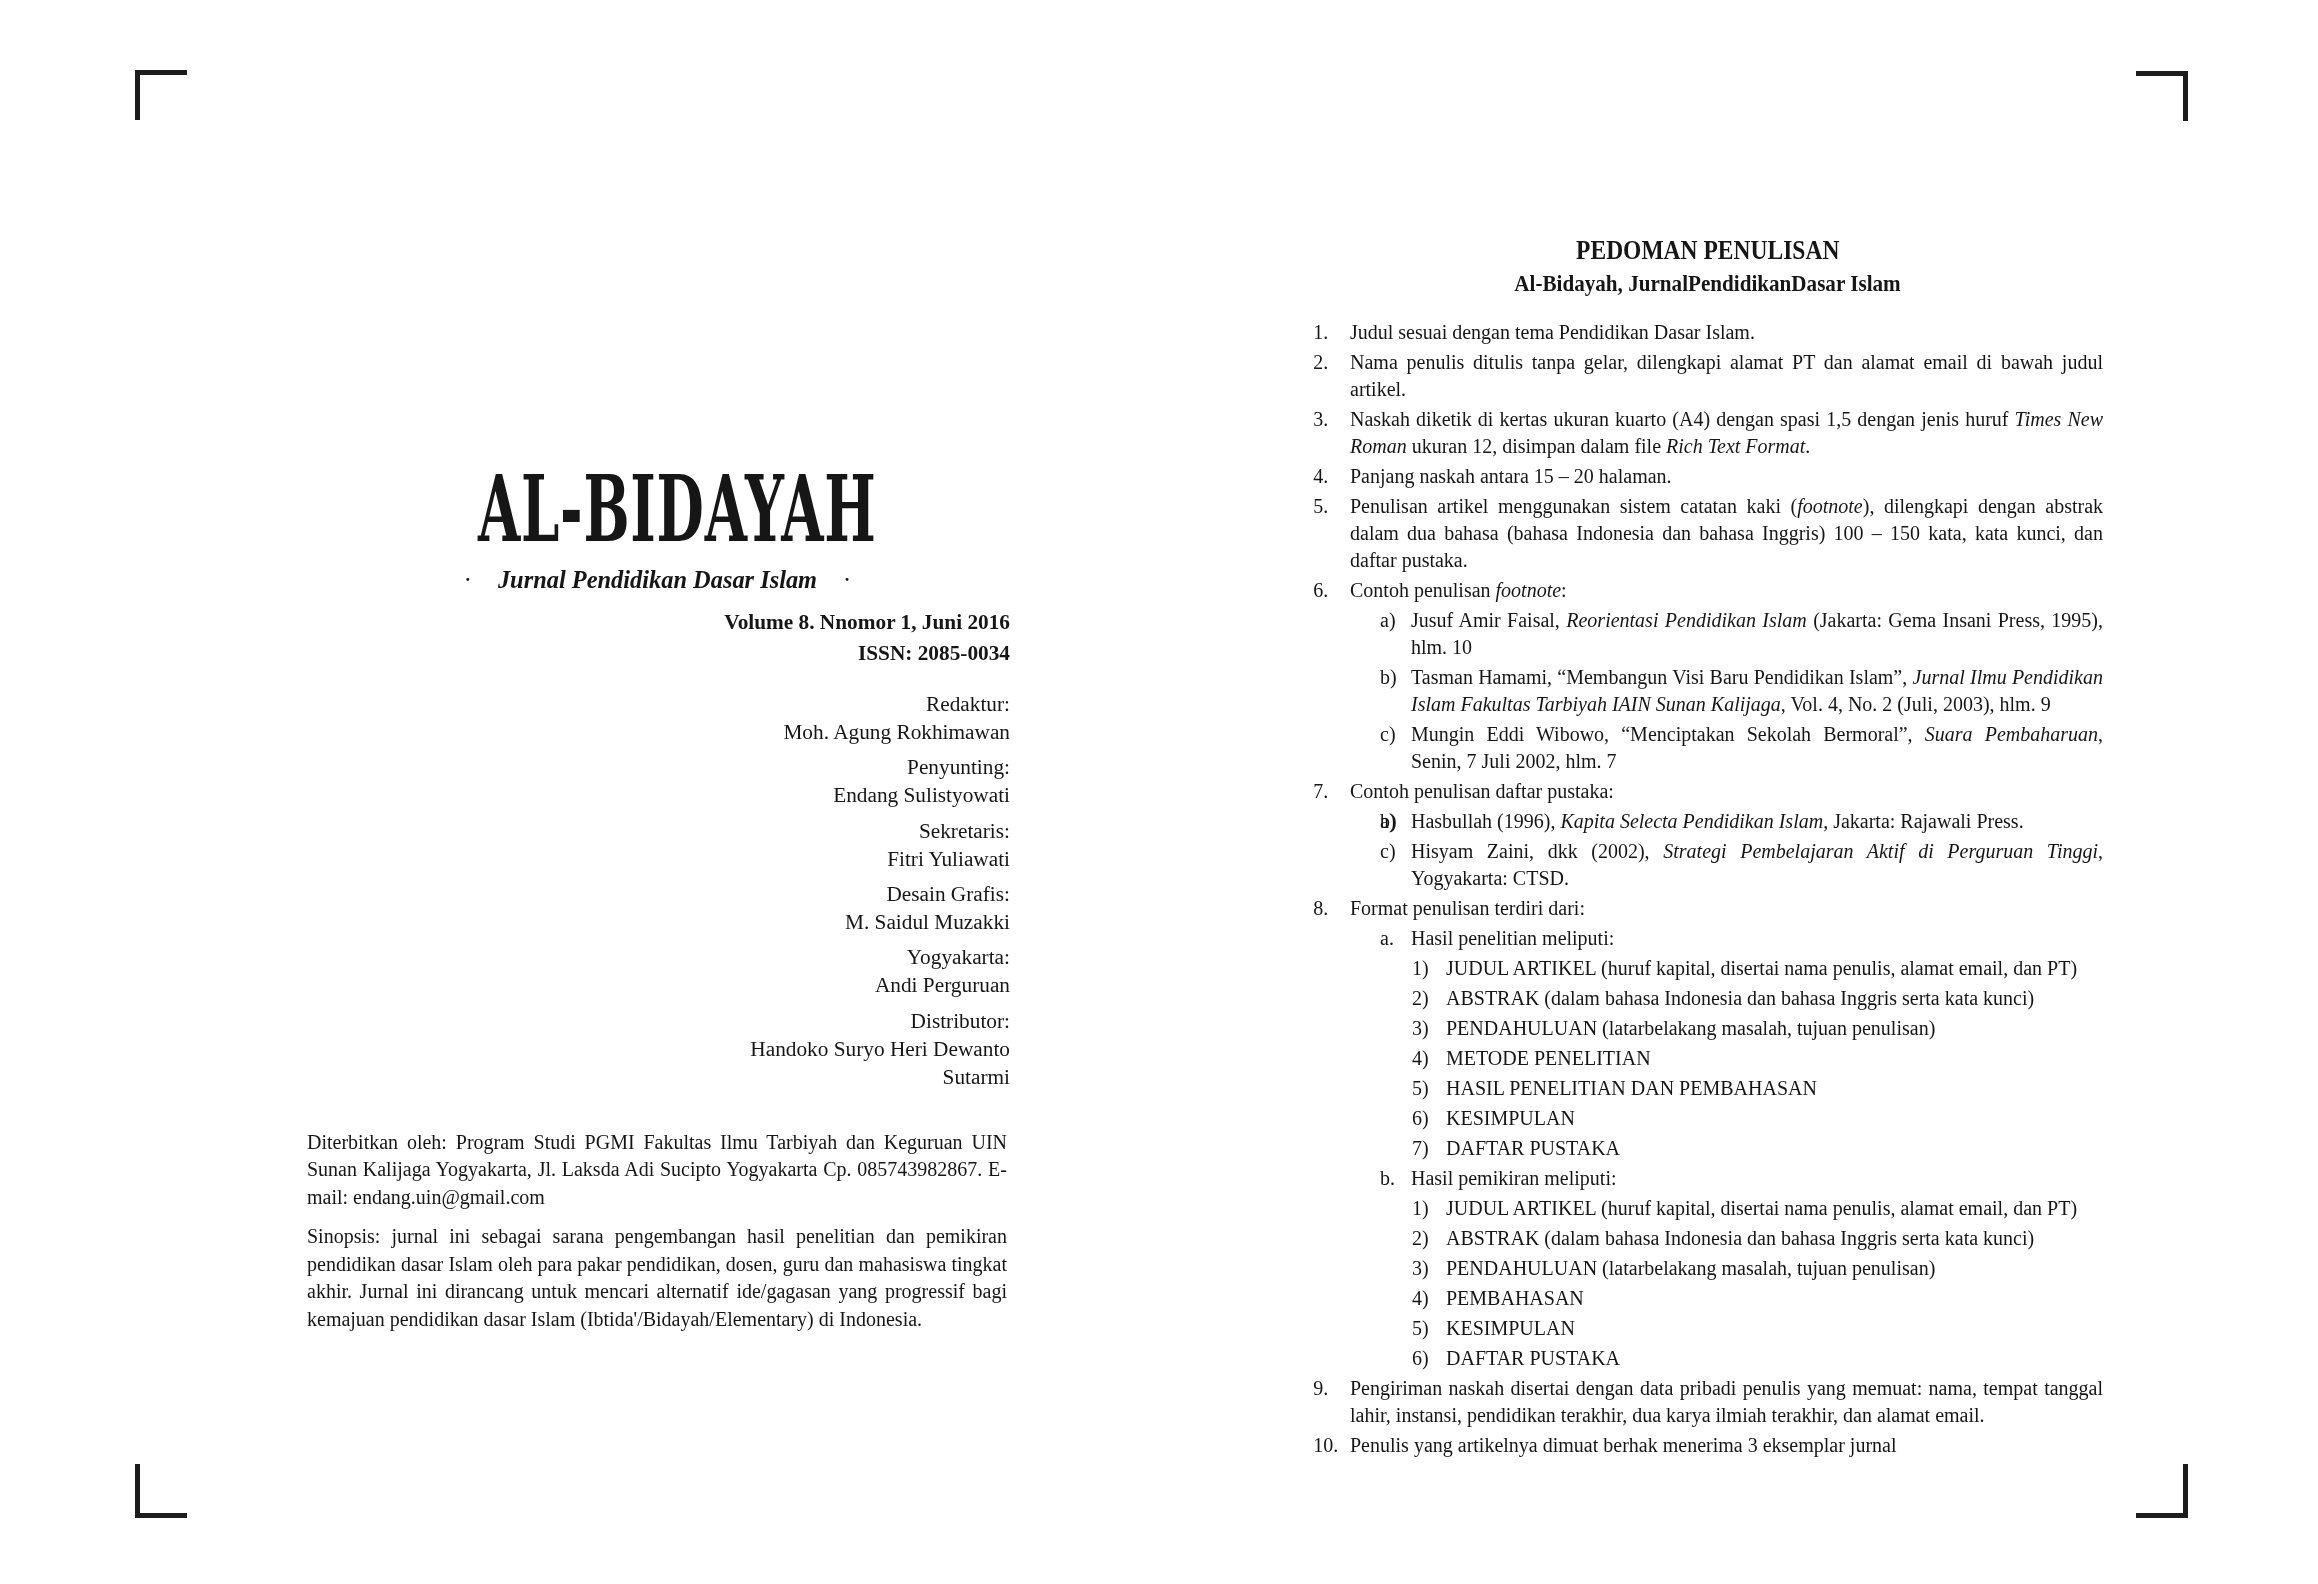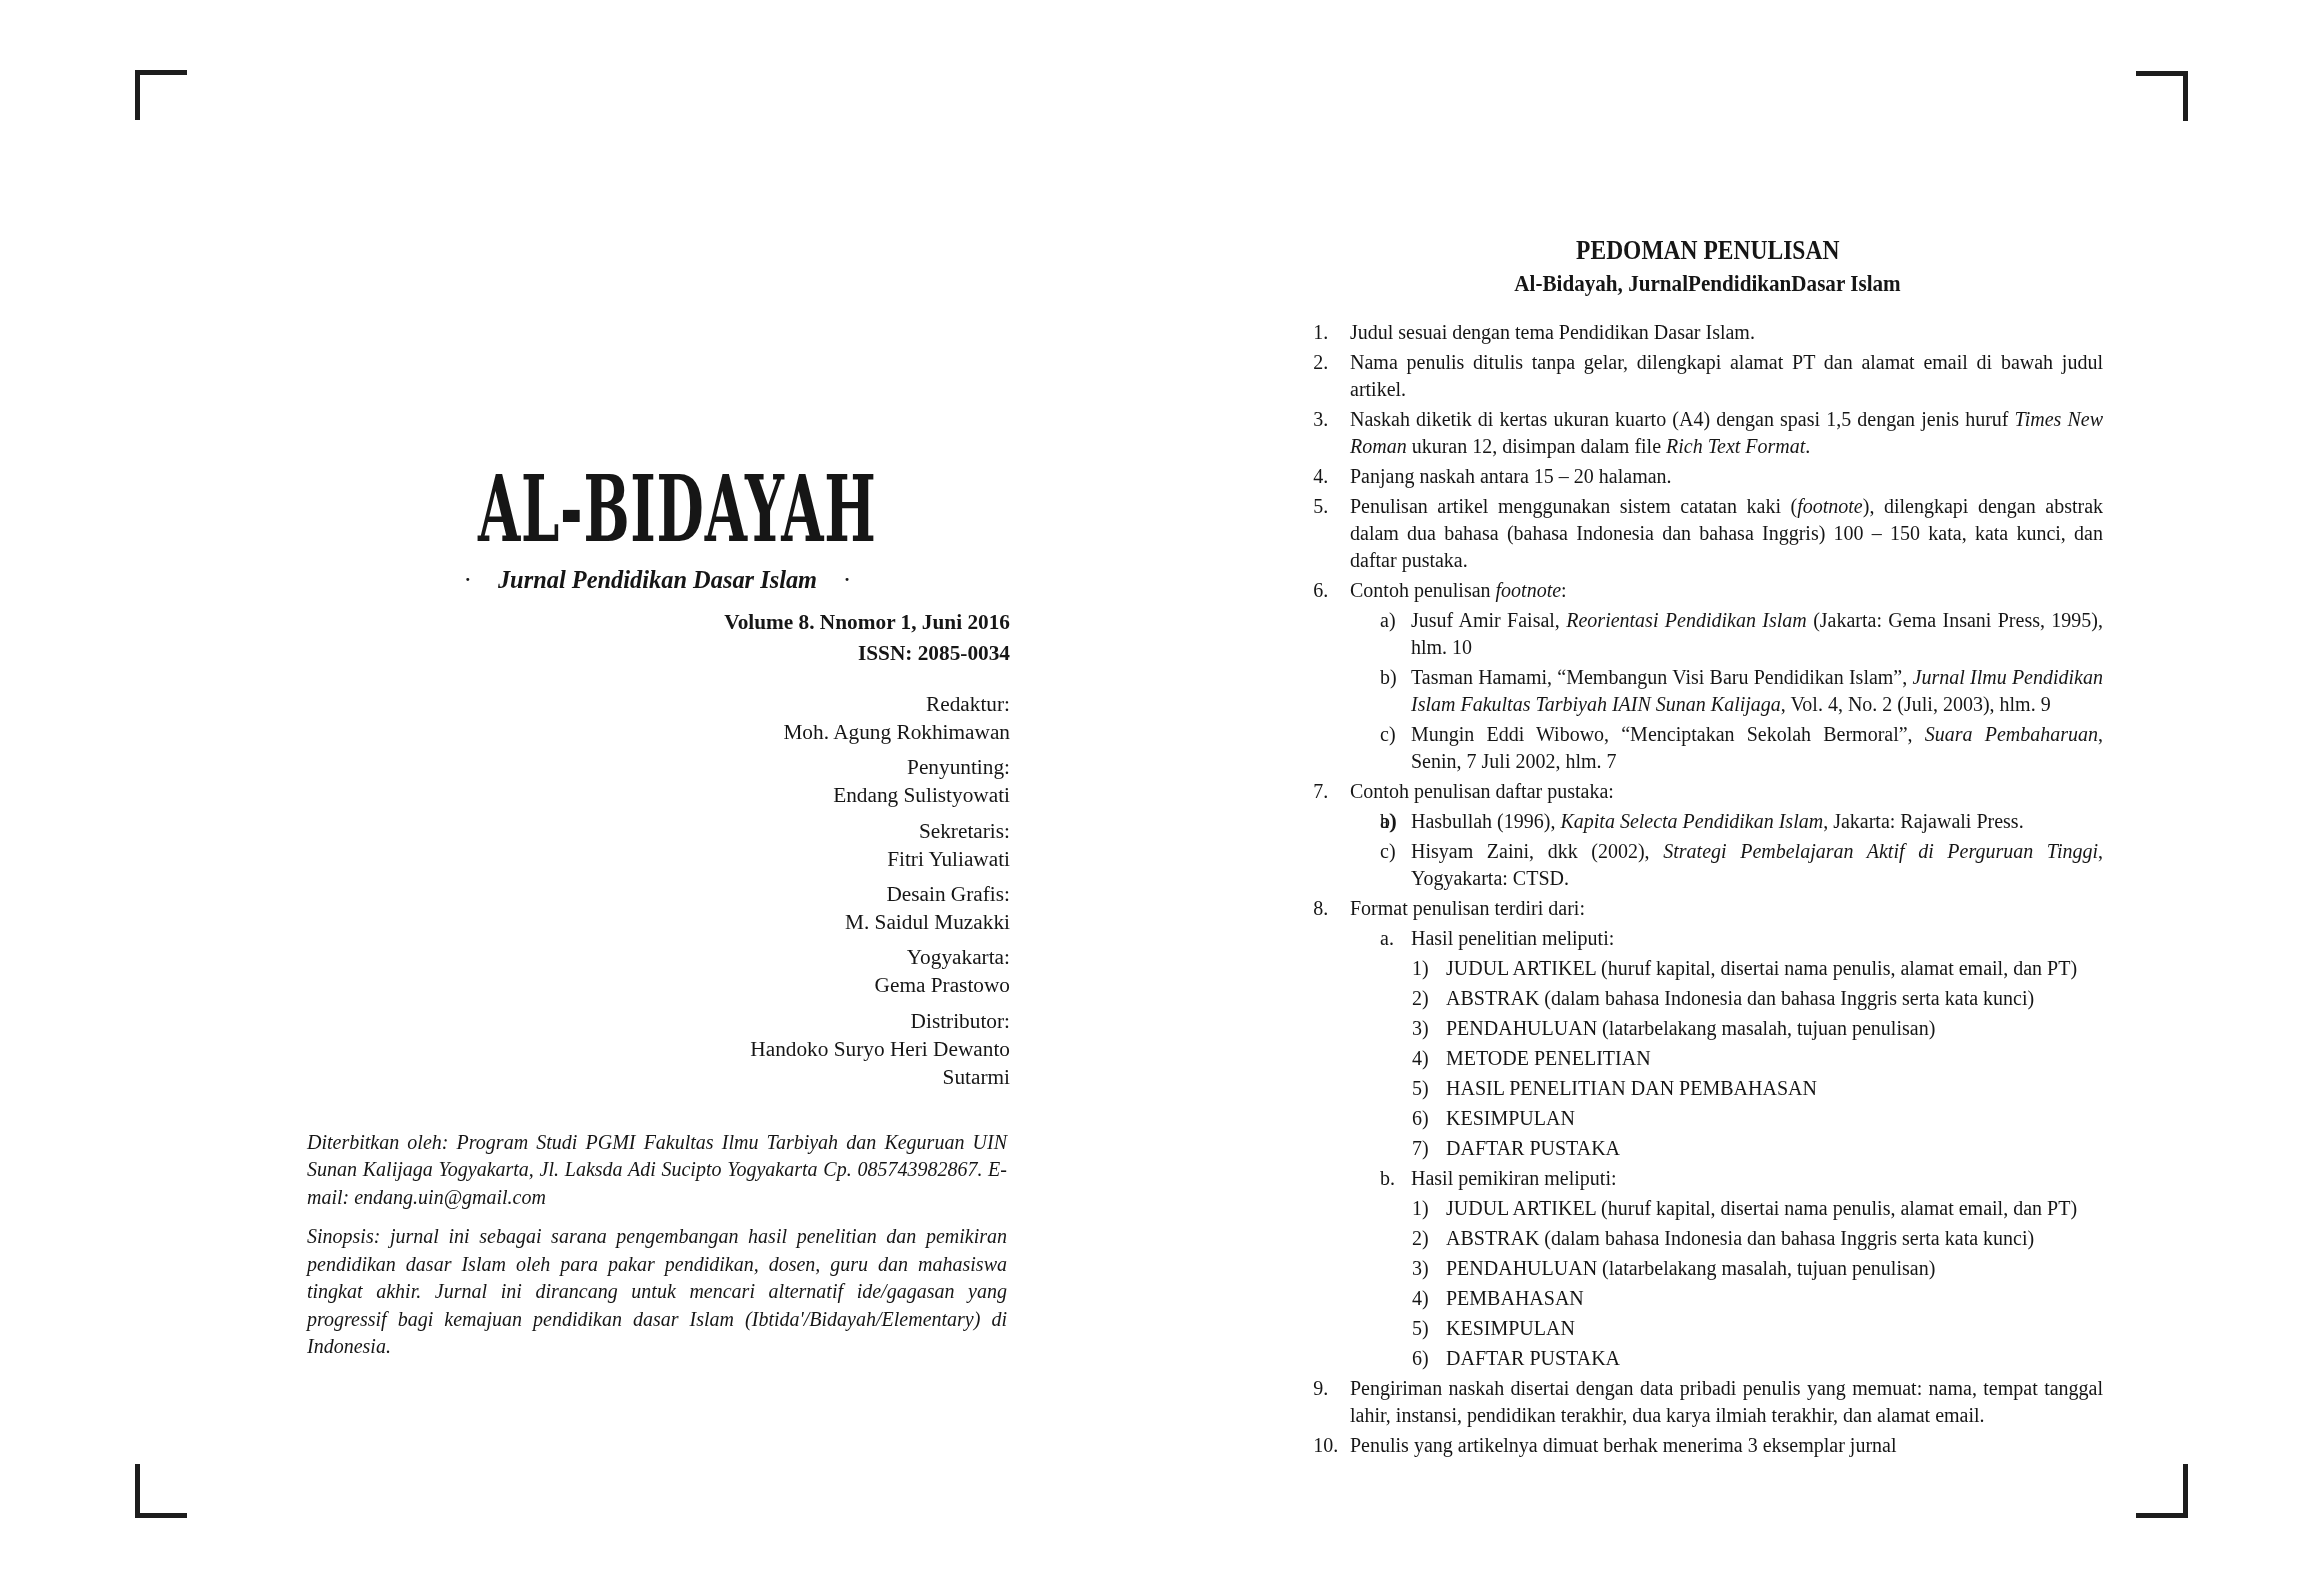--- a/index.html
+++ b/index.html
@@ -22,21 +22,21 @@
   }
   .brand-subtitle .side-dot{font-style:normal;font-size:18.3px;}
   .volume-line{margin-top:16px;font-weight:bold;font-size:21.3px;}
   .issn-line{margin-top:6.1px;font-weight:bold;font-size:21.3px;}
   .staff-list{margin-top:24px;font-size:21.3px;line-height:28px;}
   .staff-group{margin-top:7.3px;}
   .left-paras{
     position:absolute;left:307px;top:1129px;width:700px;
     font-size:20px;line-height:27.4px;text-align:justify;
   }
-  .left-paras p{margin:0 0 12.2px 0;font-style:italic;}
+  .left-paras p{margin:0 0 12.2px 0;}
   
   .right-page{position:absolute;left:1312px;top:234px;width:791px;}
   .rp-head{text-align:center;margin-bottom:22px;}
   .rp-title{font-size:28px;font-weight:bold;display:inline-block;transform:scaleX(.84);transform-origin:center;white-space:nowrap;}
   .rp-subtitle{font-size:24px;font-weight:bold;margin-top:3.7px;display:inline-block;transform:scaleX(.88);transform-origin:center;white-space:nowrap;}
   .rp-head .line{line-height:1.15;}
   .guidelines-list{font-size:20px;line-height:27px;}
   .grow{position:relative;text-align:justify;margin-bottom:3px;}
   .grow .marker{position:absolute;top:0;}
   .grow.l0{padding-left:38px;}  .grow.l0 .marker{left:1.2px;}
@@ -88,21 +88,21 @@
       <div class="staff-group">
         <div>Sekretaris:</div>
         <div>Fitri Yuliawati</div>
       </div>
       <div class="staff-group">
         <div>Desain Grafis:</div>
         <div>M. Saidul Muzakki</div>
       </div>
       <div class="staff-group">
         <div>Yogyakarta:</div>
-        <div>Gema Prastowo</div>
+        <div>Andi Perguruan</div>
       </div>
       <div class="staff-group">
         <div>Distributor:</div>
         <div>Handoko Suryo Heri Dewanto</div>
         <div>Sutarmi</div>
       </div>
     </div>
 </div>
 
 <div class="left-paras">

